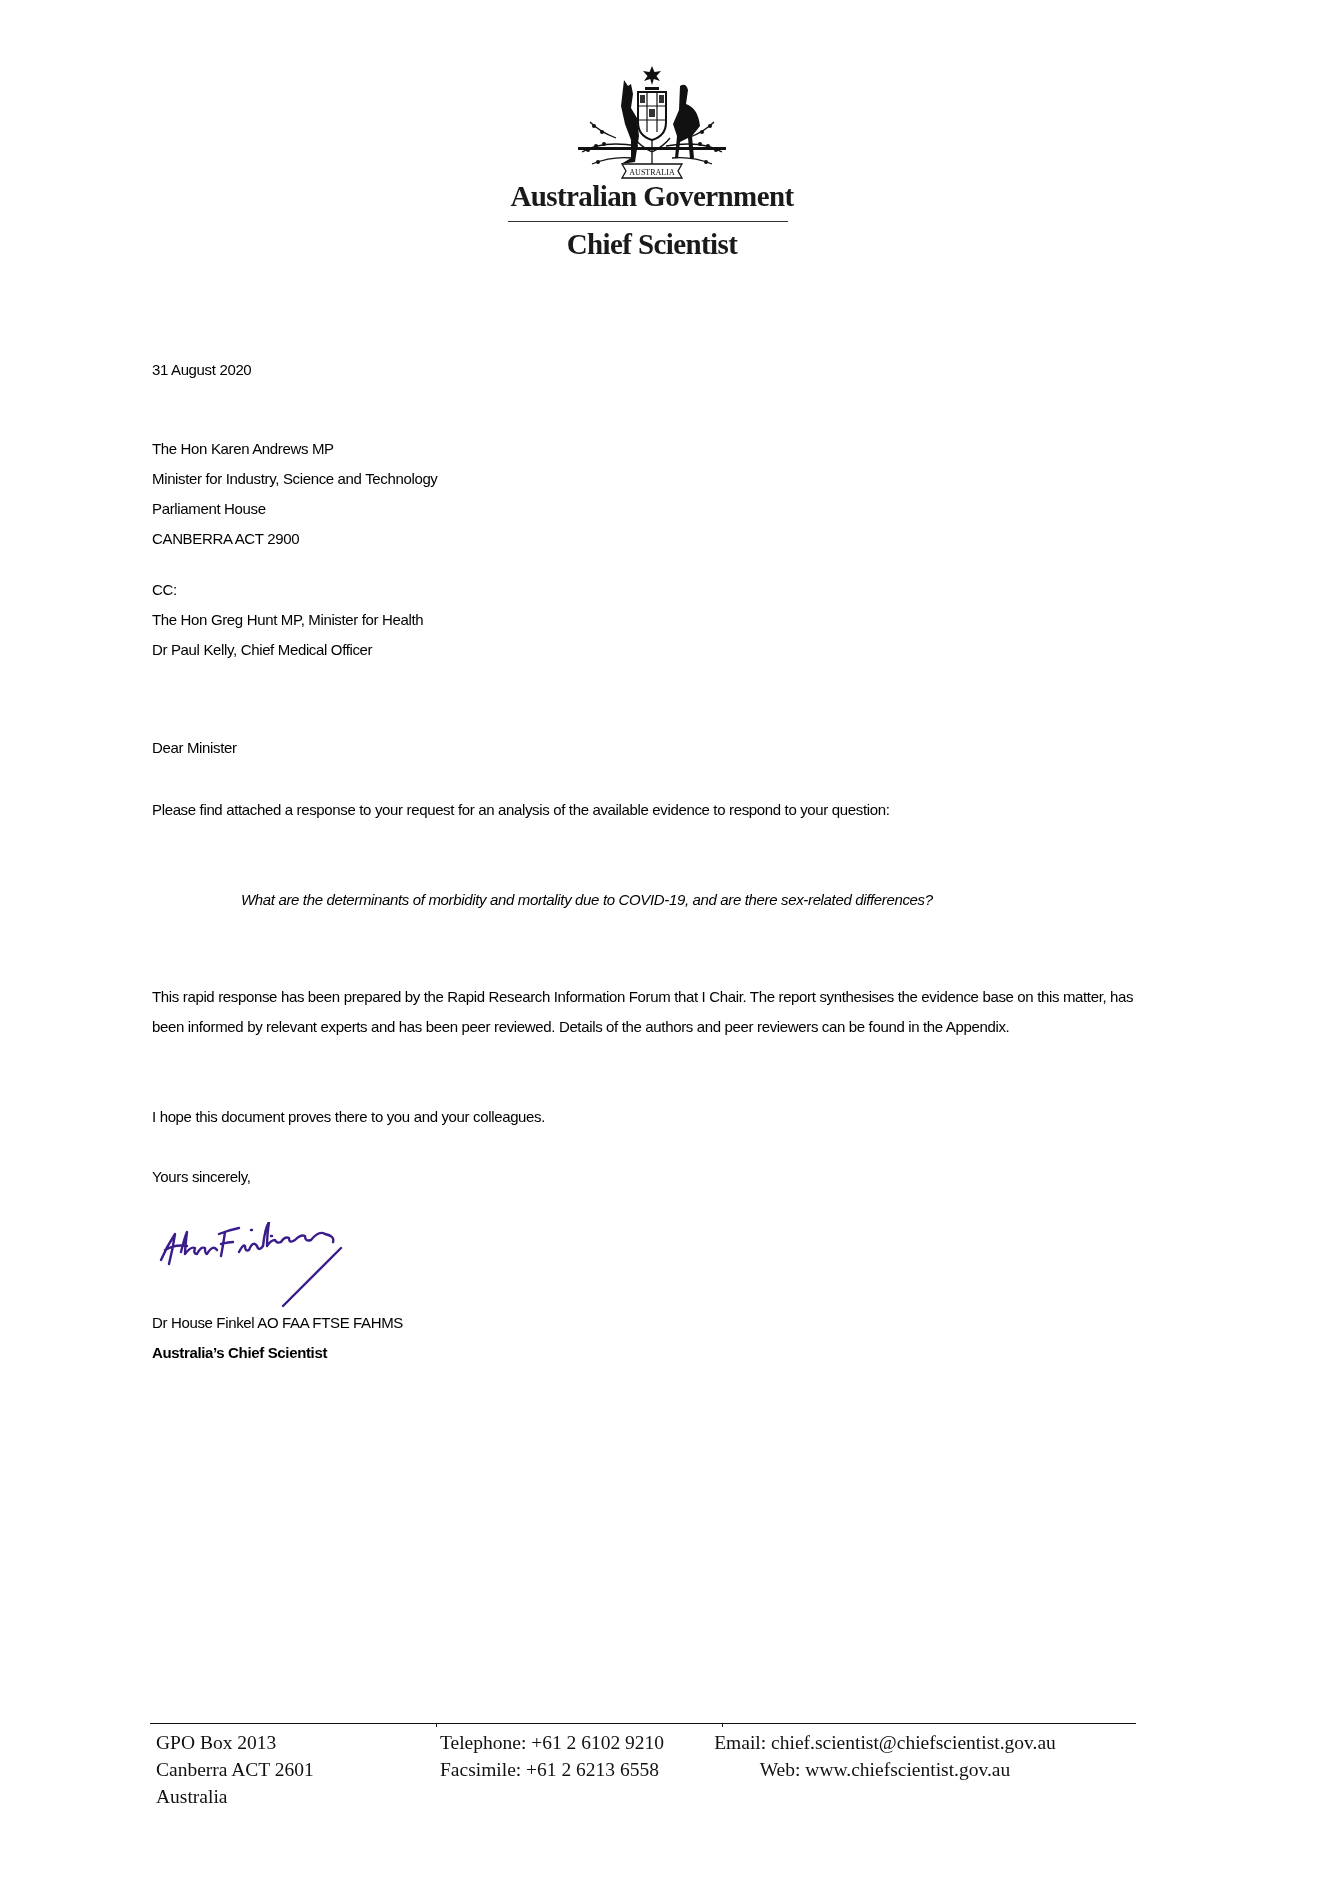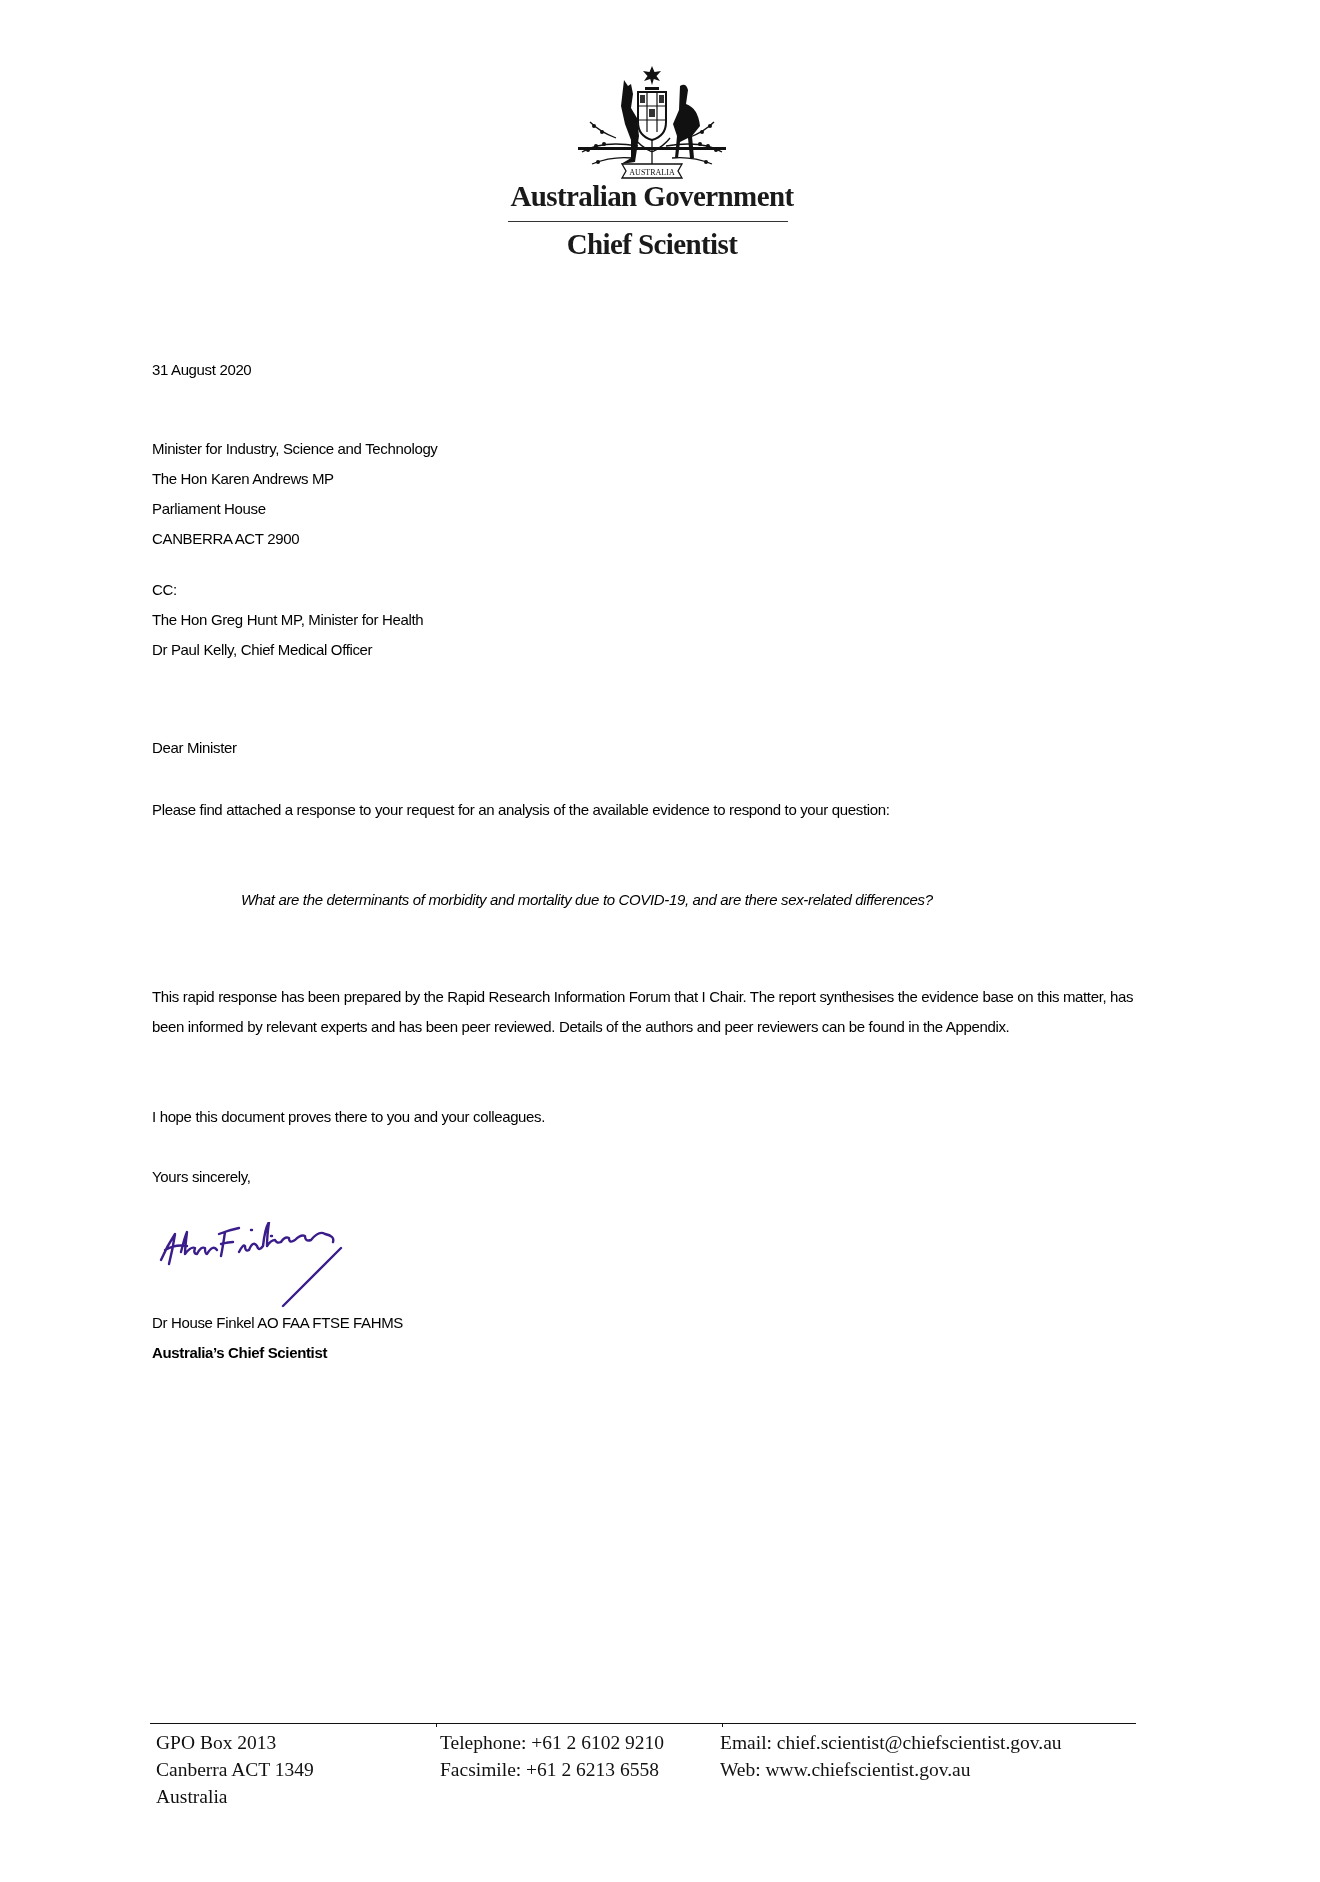--- a/index.html
+++ b/index.html
@@ -45,21 +45,21 @@
 
     
     #foot-rule { left: 150px; top: 1723px; width: 986px; height: 0; border-top: 1.5px solid #111; }
     .tick { top: 1723px; width: 0; height: 4px; border-left: 1px solid #111; }
     .foot {
       font-family: "Liberation Serif", "DejaVu Serif", serif;
       font-size: 19.5px; line-height: 26px; color: #111; white-space: nowrap;
     }
     #foot-left { left: 156px; top: 1730px; }
     #foot-mid { left: 440px; width: 270px; top: 1730px; }
-    #foot-right { left: 720px; width: 402px; top: 1730px; text-align: left; }
+    #foot-right { left: 684px; width: 402px; top: 1730px; text-align: center; }
     .foot div { height: 27px; }
   </style>
 </head>
 <body>
 
 <div id="crest" class="abs">
   <svg width="160" height="118" viewBox="0 0 160 118">
 
     <polygon points="80,2 82.5,8 89,7 84.5,12 88,17 81.8,15 80,21 78.2,15 72,17 75.5,12 71,7 77.5,8" fill="#111"></polygon>
     <rect x="73" y="23" width="14" height="3" fill="#111"></rect>
@@ -104,22 +104,22 @@
   </svg>
 </div>
 
 <div id="lh-gov" class="abs lh-title">Australian Government</div>
 <div id="lh-rule" class="abs"></div>
 <div id="lh-cs" class="abs lh-title">Chief Scientist</div>
 
 <div id="date" class="abs txt">31 August 2020</div>
 
 <div id="addr" class="abs txt">
+  <div>The Hon Karen Andrews MP</div>
   <div>Minister for Industry, Science and Technology</div>
-  <div>The Hon Karen Andrews MP</div>
   <div>Parliament House</div>
   <div>CANBERRA ACT 2900</div>
 </div>
 
 <div id="cc" class="abs txt">
   <div>CC:</div>
   <div>The Hon Greg Hunt MP, Minister for Health</div>
   <div>Dr Paul Kelly, Chief Medical Officer</div>
 </div>
 
@@ -152,21 +152,21 @@
   <div>Dr House Finkel AO FAA FTSE FAHMS</div>
   <div class="bold">Australia’s Chief Scientist</div>
 </div>
 
 <div id="foot-rule" class="abs"></div>
 <div class="abs tick" style="left:436px;"></div>
 <div class="abs tick" style="left:722px;"></div>
 
 <div id="foot-left" class="abs foot">
   <div>GPO Box 2013</div>
-  <div>Canberra ACT 1349</div>
+  <div>Canberra ACT 2601</div>
   <div>Australia</div>
 </div>
 
 <div id="foot-mid" class="abs foot">
   <div>Telephone: +61 2 6102 9210</div>
   <div>Facsimile: +61 2 6213 6558</div>
 </div>
 
 <div id="foot-right" class="abs foot">
   <div>Email: chief.scientist@chiefscientist.gov.au</div>

